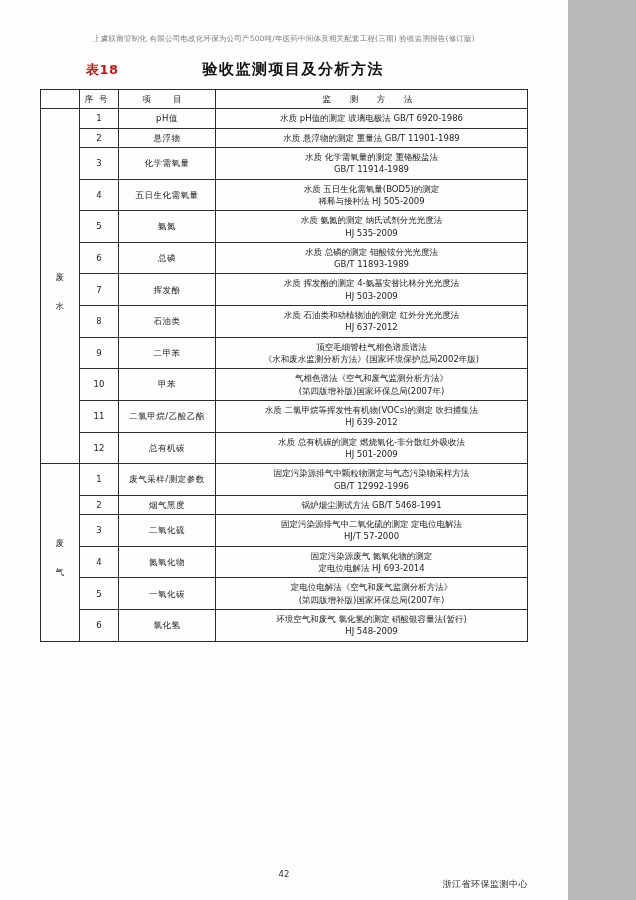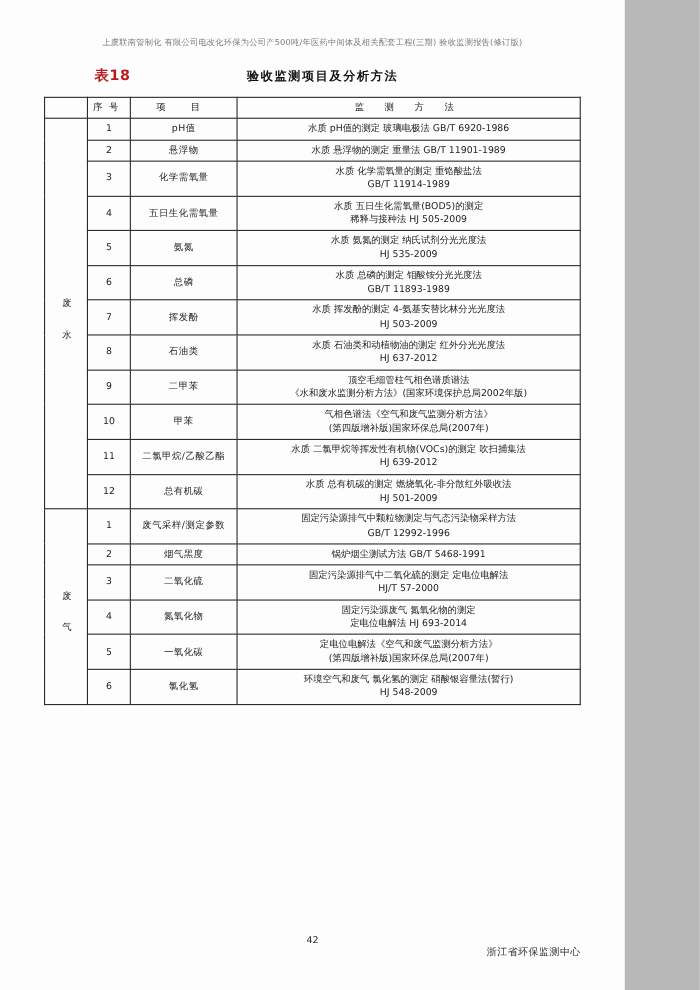--- a/index.html
+++ b/index.html
@@ -44,21 +44,21 @@
   .table-label {
     font-size: 13px;
     font-weight: bold;
     color: #b91c1c;
     white-space: nowrap;
     letter-spacing: 0.5px;
   }
   .table-title {
     flex: 1;
     text-align: center;
-    font-size: 11px;
+    font-size: 15px;
     font-weight: bold;
     color: #111;
     letter-spacing: 1.5px;
     padding-right: 60px;
   }
   table.main {
     width: 100%;
     border-collapse: collapse;
     table-layout: fixed;
     color: #1c1c1c;
@@ -85,21 +85,21 @@
     text-orientation: upright;
     letter-spacing: 10px;
     display: inline-block;
     line-height: 1;
   }
   .mline { display: block; }
   .footer {
     position: absolute;
     left: 40px;
     right: 40px;
-    bottom: 28px;
+    bottom: 9px;
     display: flex;
     justify-content: space-between;
     align-items: flex-end;
     font-size: 8px;
     color: #3a3a3a;
   }
   .footer .pageno {
     position: absolute;
     left: 0; right: 0;
     text-align: center;

